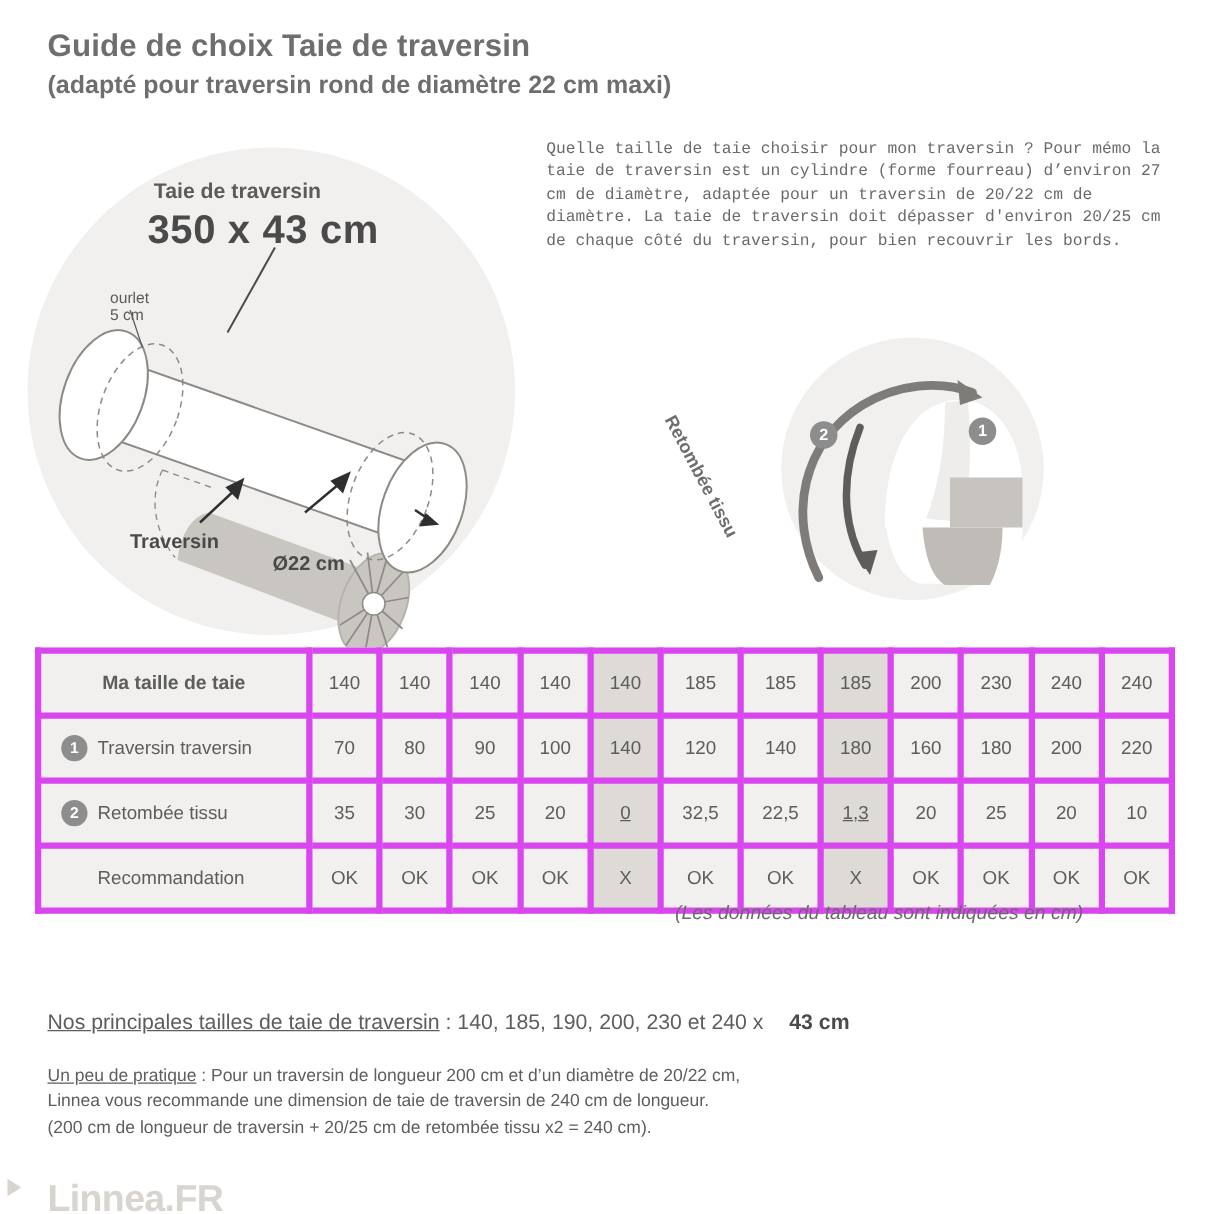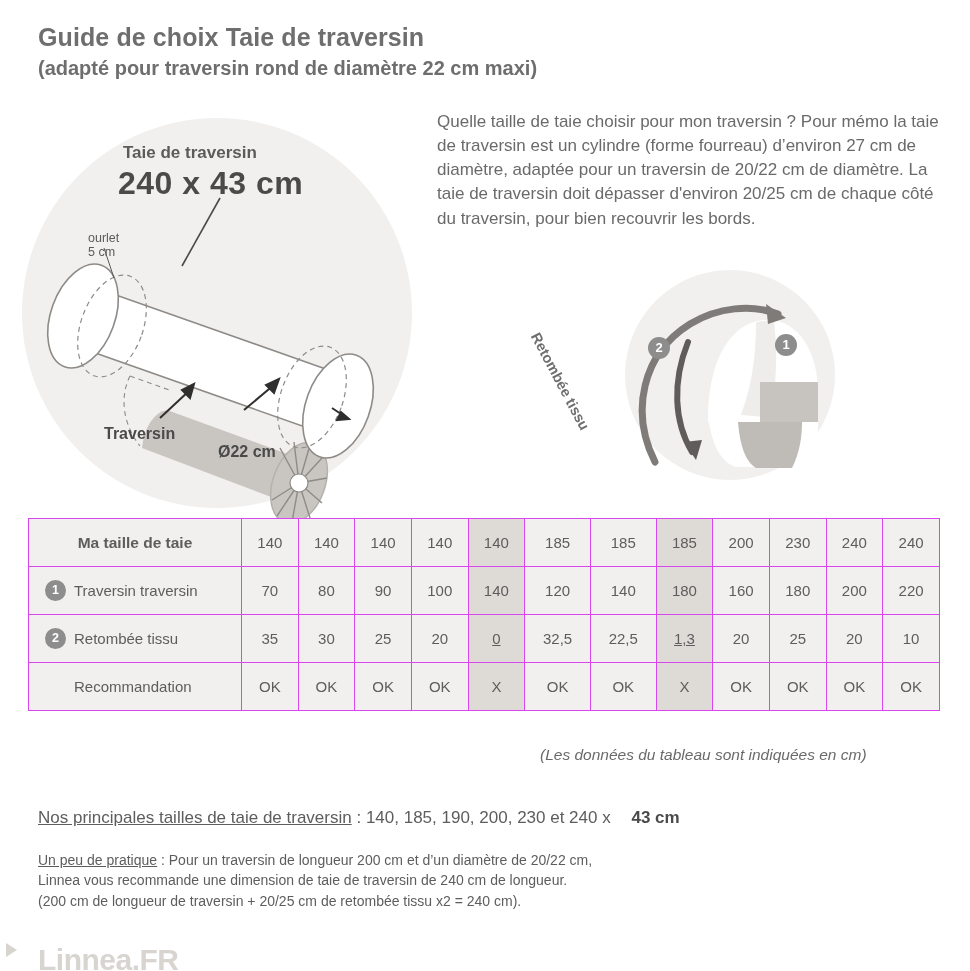--- a/index.html
+++ b/index.html
@@ -42,23 +42,24 @@
     line-height: 1.3;
     margin-top: 2px;
   }
 
   
   .intro {
     position: absolute;
     left: 437px;
     top: 110px;
     width: 505px;
-    font-size: 17px;
+    font-size: 13px;
     line-height: 1.42;
     color: #6a6a6a;
+    font-family: Liberation Mono, monospace;
   }
 
   
   .circle-left {
     position: absolute;
     left: 22px;
     top: 118px;
     width: 390px;
     height: 390px;
     border-radius: 50%;
@@ -166,21 +167,21 @@
     width: 912px;
   }
   table.sizes {
     border-collapse: collapse;
     width: 912px;
     font-size: 15px;
     color: #5d5d5d;
     background: #f2f0ee;
   }
   table.sizes td, table.sizes th {
-    border: 1px solid #d946ef;
+    border: 5px solid #d946ef;
     height: 47px;
     text-align: center;
     font-weight: normal;
     padding: 0;
   }
   table.sizes td.rowhead, table.sizes th.rowhead {
     width: 212px;
     text-align: center;
     padding-left: 0;
   }
@@ -212,21 +213,20 @@
   .underlined { text-decoration: underline; }
   .row-reco td { font-size: 15px; }
 
   .table-note {
     position: absolute;
     left: 540px;
     top: 722px;
     font-size: 15.5px;
     font-style: italic;
     color: #6a6a6a;
-    margin-top: 24px;
   }
 
   
   .footnotes {
     position: absolute;
     left: 38px;
     top: 742px;
     width: 900px;
     font-size: 15.5px;
     color: #6a6a6a;
@@ -335,21 +335,21 @@
 
     <g stroke="#2f2f2f" stroke-width="2" fill="#2f2f2f">
       <line x1="222" y1="292" x2="253" y2="266"></line>
       <polygon points="257,261 244,267 252,275"></polygon>
       <line x1="310" y1="290" x2="322" y2="298"></line>
       <polygon points="327,301 315,302 319,294"></polygon>
     </g>
   </svg>
 
   <div class="lbl-taie">Taie de traversin</div>
-  <div class="lbl-dim">240 x 43 cm</div>
+  <div class="lbl-dim">350 x 43 cm</div>
   <div class="lbl-ourlet">ourlet<br>5 cm</div>
   <div class="lbl-traversin">Traversin</div>
   <div class="lbl-diam">Ø22 cm</div>
 
   <div class="circle-right"></div>
   <svg class="ill-right-svg" viewBox="0 0 300 250">
 
     <g>
       <path d="M148 150 C150 95 172 60 205 58 C238 56 258 90 258 130 L258 160 L148 160 Z" fill="#ffffff"></path>
       <path d="M196 60 C196 100 190 132 178 160 L210 160 C216 130 218 92 214 58 Z" fill="#efedeb"></path>

